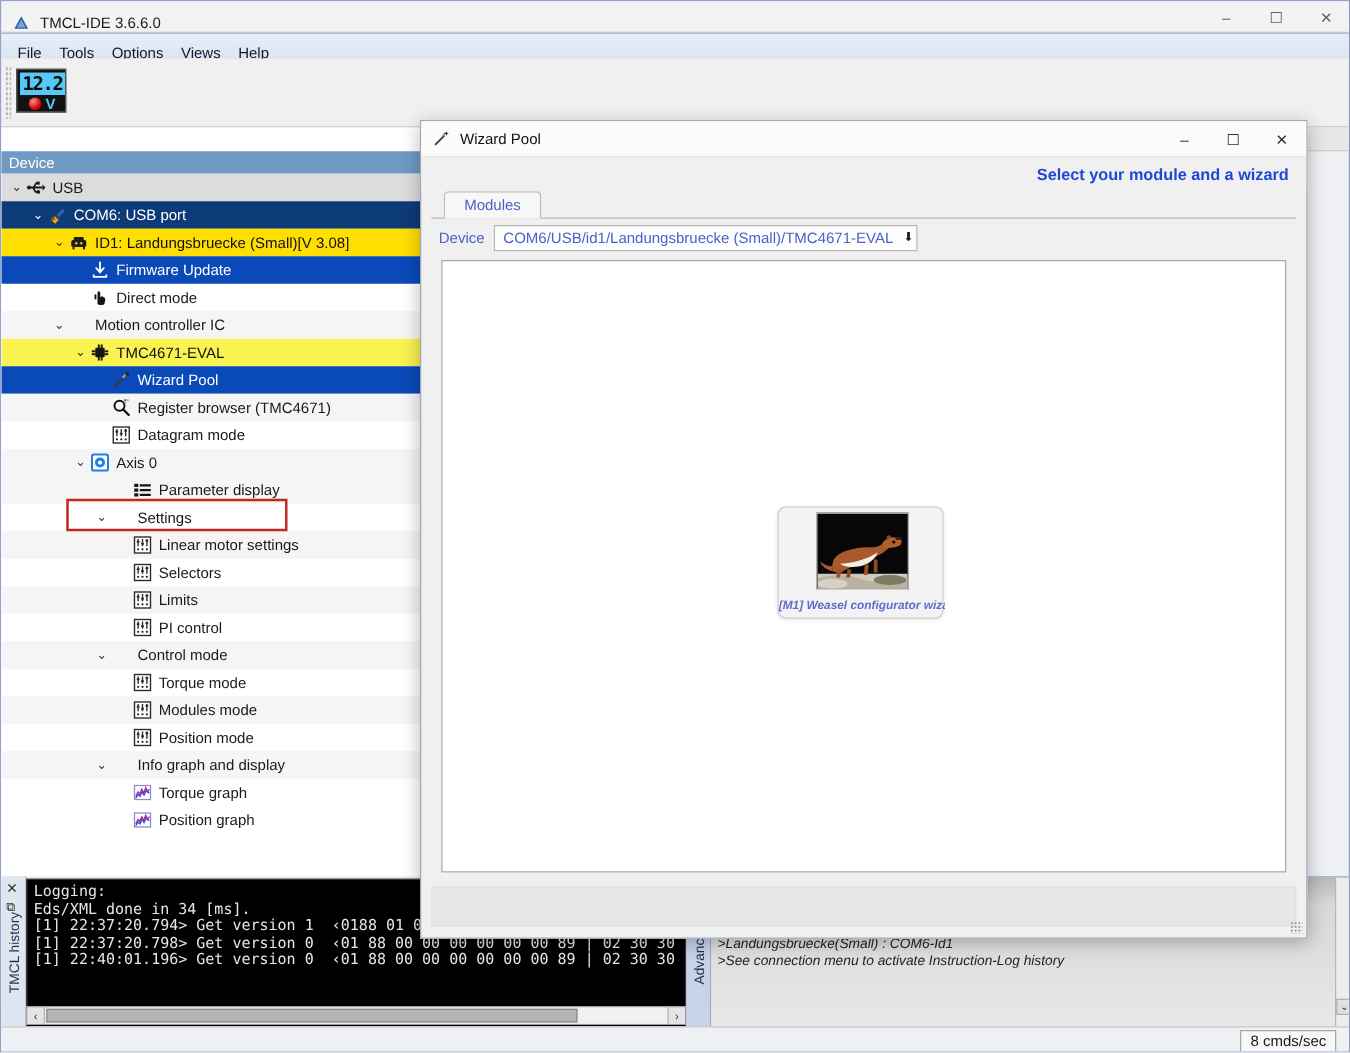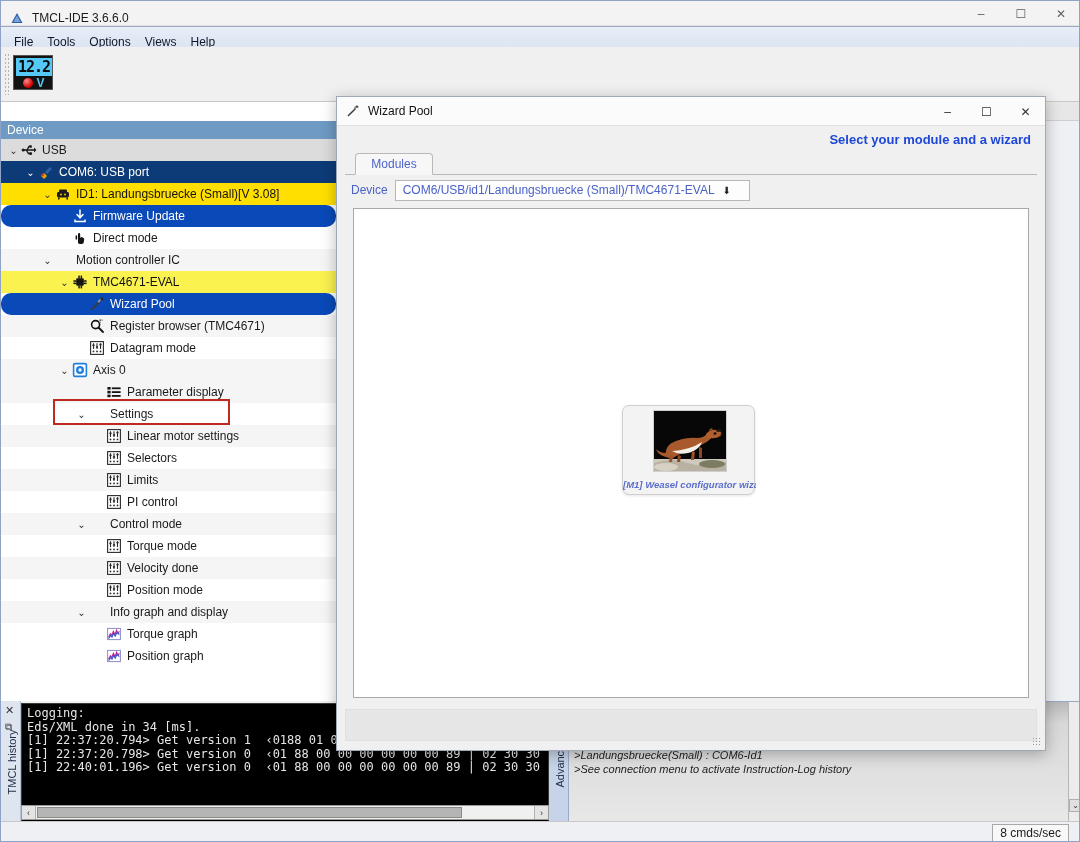--- a/index.html
+++ b/index.html
@@ -129,21 +129,21 @@
     overflow: hidden; background: #fff;
   }
   .trow {
     position: relative;
     height: 22px;
     display: flex; align-items: center;
     font-size: 12px; color: #1a1a1a;
     white-space: nowrap;
   }
   .trow.alt { background: #f5f5f5; }
-  .trow.sel-blue { background: #0a49b8; color: #fff; border-radius: 10px; }
+  .trow.sel-blue { background: #0a49b8; color: #fff; }
   .trow.sel-yellow { background: #ffdf00; color: #111; }
   .trow.sel-yellow-lt { background: #faf24f; color: #111; }
   .trow.sel-navy { background: #0d3b77; color: #fff; }
   .trow.sel-lightgray { background: #dcdcdc; }
   .chev {
     width: 13px; text-align: center; font-size: 10px;
     color: #333; flex: 0 0 13px;
   }
   .trow.sel-blue .chev, .trow.sel-navy .chev { color: #fff; }
   .ticon {
@@ -324,21 +324,21 @@
   }
   #dlg-devrow .dev-label {
     margin-left: 14px; margin-right: 7px;
     font-size: 12px; color: #4a62c8;
   }
   #dlg-devcombo {
     height: 21px; min-width: 286px;
     background: #fdfdfd;
     border: 1px solid #b7b7b7;
     display: flex; align-items: center;
-    padding: 0 18px 0 7px;
+    padding: 0 2px 0 7px;
     font-size: 12px; color: #4a62c8;
     gap: 8px;
   }
   #dlg-devcombo .arrow { font-size: 10px; color: #222; }
 
   #dlg-canvas {
     position: absolute; left: 16px; top: 111px;
     width: 676px; height: 490px;
     background: #fff;
     border: 1px solid #a9a9a9;
@@ -731,21 +731,21 @@
               <rect x="1.6" y="1.6" width="12.8" height="12.8" fill="#fff" stroke="#2a2a2a" stroke-width="1.1"></rect>
               <path d="M4.5 3.2 L4.5 9 M8 3.2 L8 9 M11.5 3.2 L11.5 9" stroke="#2a2a2a" stroke-width="1.1"></path>
               <rect x="3.4" y="4.6" width="2.2" height="1.5" fill="#2a2a2a"></rect>
               <rect x="6.9" y="6.2" width="2.2" height="1.5" fill="#2a2a2a"></rect>
               <rect x="10.4" y="3.8" width="2.2" height="1.5" fill="#2a2a2a"></rect>
               <circle cx="4.5" cy="11.4" r="0.9" fill="#2a2a2a"></circle>
               <circle cx="8" cy="11.4" r="0.9" fill="#2a2a2a"></circle>
               <circle cx="11.5" cy="11.4" r="0.9" fill="#2a2a2a"></circle>
             </svg>
           </span>
-          <span class="tlabel">Velocity done</span>
+          <span class="tlabel">Modules mode</span>
         </div>
         <div class="trow">
           <span style="flex: 0 0 91px;"></span>
           <span class="chev"></span>
           <span class="ticon">
             <svg width="16" height="16" viewBox="0 0 16 16">
               <rect x="1.6" y="1.6" width="12.8" height="12.8" fill="#fff" stroke="#2a2a2a" stroke-width="1.1"></rect>
               <path d="M4.5 3.2 L4.5 9 M8 3.2 L8 9 M11.5 3.2 L11.5 9" stroke="#2a2a2a" stroke-width="1.1"></path>
               <rect x="3.4" y="4.6" width="2.2" height="1.5" fill="#2a2a2a"></rect>
               <rect x="6.9" y="6.2" width="2.2" height="1.5" fill="#2a2a2a"></rect>

